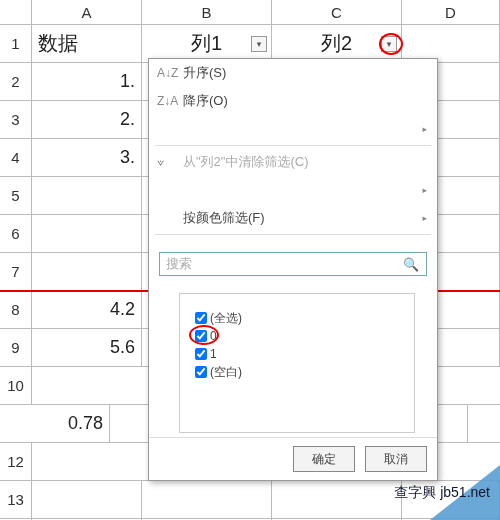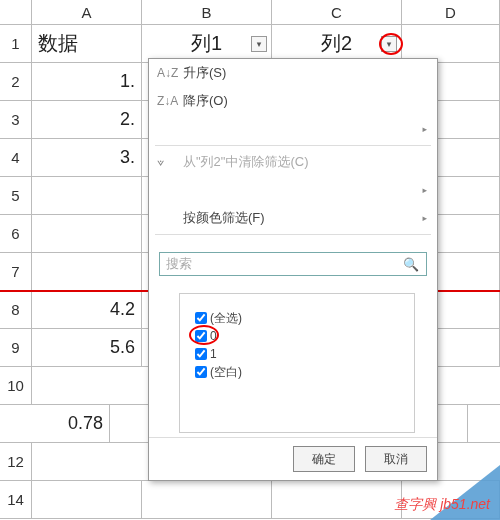--- a/index.html
+++ b/index.html
@@ -21,21 +21,21 @@
 .mi .arr{position:absolute;right:10px;font-size:9px;color:#888}
 .mi.dis{color:#aaa}
 .sep{height:1px;background:#ddd;margin:2px 6px}
 .sbox{margin:17px 10px;height:24px;border:1px solid #7aa;display:flex;align-items:center;padding:0 6px;color:#aaa;position:relative}
 .sbox .mag{position:absolute;right:6px;color:#4a90d9;font-size:13px}
 .tree{margin:4px 22px 4px 30px;height:140px;border:1px solid #ccc;padding:15px;font-size:12px;overflow:hidden}
 .ti{display:flex;align-items:center;height:18px;gap:3px}
 .ti input{width:12px;height:12px}
 .btns{display:flex;justify-content:flex-end;gap:10px;padding:8px 10px;border-top:1px solid #ddd}
 .btn{min-width:62px;height:26px;border:1px solid #888;background:#f3f3f3;font-size:12px;display:flex;align-items:center;justify-content:center}
-.wm{position:absolute;right:10px;bottom:6px;font-size:14px;color:#ef4444;z-index:6;font-style:italic}
+.wm{position:absolute;right:10px;bottom:18px;font-size:14px;color:#0f172a;z-index:6;}
 .tri{position:absolute;right:0;bottom:0;width:0;height:0;border-left:70px solid transparent;border-bottom:55px solid #5a9fd4;opacity:.9;z-index:4}
 </style>
 </head>
 <body>
 
 <div class="grid">
  <div class="row hdr">
   <div class="rh"></div>
   <div class="ch a">A</div>
   <div class="ch b">B</div>
@@ -119,20 +119,27 @@
       <div class="cell d"></div>
     </div>
  <div class="row">
       <div class="cell a">0.78</div>
       <div class="cell b"></div>
       <div class="cell c"></div>
       <div class="cell d"></div>
     </div>
  <div class="row">
       <div class="rh">12</div>
+      <div class="cell b"></div>
+      <div class="cell c"></div>
+      <div class="cell d"></div>
+    </div>
+ <div class="row">
+      <div class="rh">13</div>
+      <div class="cell a"></div>
       <div class="cell b"></div>
       <div class="cell c"></div>
       <div class="cell d"></div>
     </div>
  <div class="row">
       <div class="rh">14</div>
       <div class="cell a"></div>
       <div class="cell b"></div>
       <div class="cell c"></div>
       <div class="cell d"></div>

